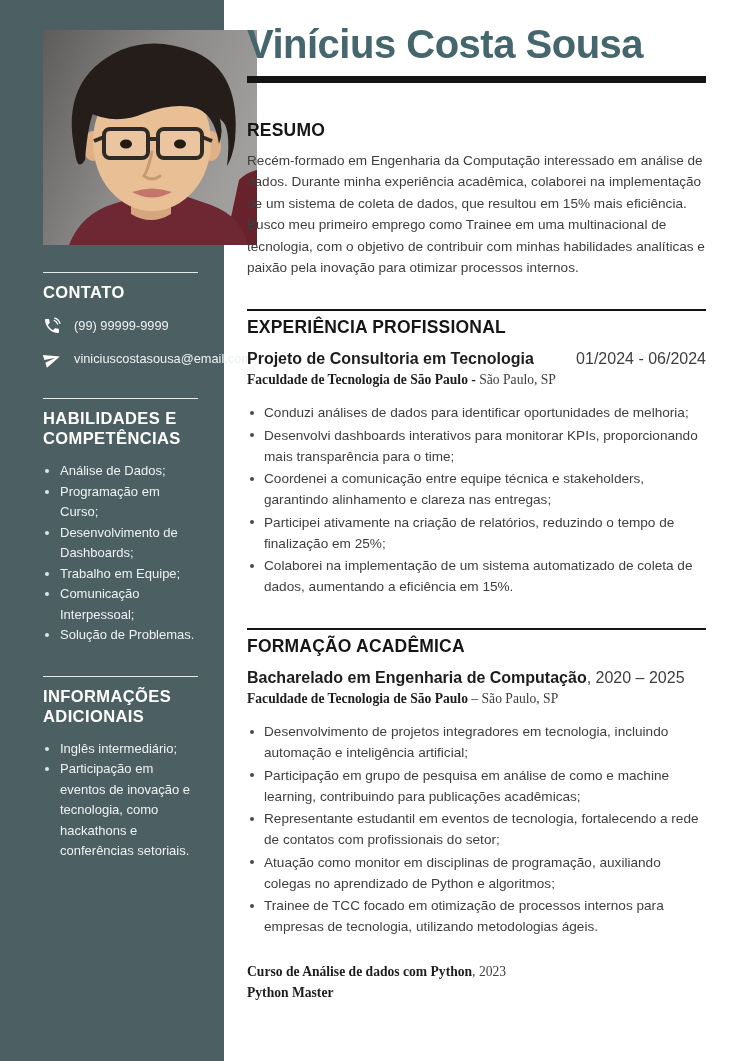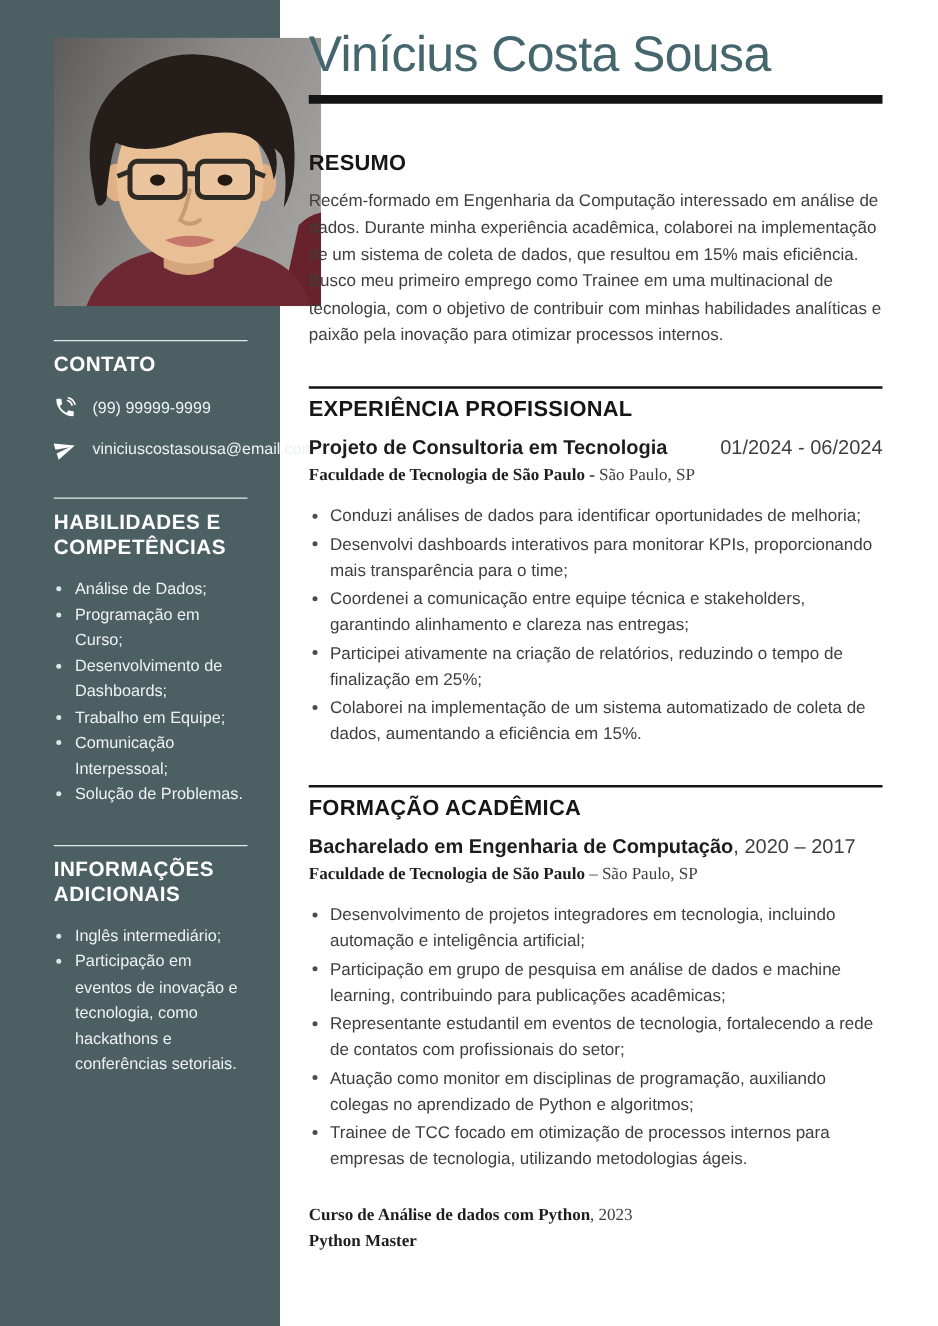--- a/index.html
+++ b/index.html
@@ -39,21 +39,21 @@
   .side-list { list-style: none; margin: 13px 0 0; padding: 0; font-size: 13px; }
   .side-list li { position: relative; padding-left: 17px; line-height: 20.5px; }
   .side-list li::before {
     content: ""; position: absolute; left: 2px; top: 8px;
     width: 4px; height: 4px; border-radius: 50%; background: #dfe6e7;
   }
 
   
   .main { flex: 1; padding: 21px 44px 0 23px; }
   .candidate-name {
-    margin: 0; font-size: 40px; line-height: 46px; font-weight: 400;
+    margin: 0; font-size: 40px; line-height: 46px; font-weight: 700;
     letter-spacing: -0.5px; color: var(--name-text, #45666d);
   }
   .name-bar { height: 7px; background: var(--rule-dark, #141414); margin-top: 9px; }
 
   .main-section { margin-top: 31px; }
   .main-section.first { margin-top: 37px; }
   .main-heading {
     margin: 0; font-size: 17.5px; font-weight: 700; letter-spacing: 0.2px;
     color: var(--heading-text, #161616); line-height: 21px;
   }
@@ -191,28 +191,28 @@
           <li>Desenvolvi dashboards interativos para monitorar KPIs, proporcionando mais transparência para o time;</li>
           <li>Coordenei a comunicação entre equipe técnica e stakeholders, garantindo alinhamento e clareza nas entregas;</li>
           <li>Participei ativamente na criação de relatórios, reduzindo o tempo de finalização em 25%;</li>
           <li>Colaborei na implementação de um sistema automatizado de coleta de dados, aumentando a eficiência em 15%.</li>
         </ul>
     </section>
 
     <section class="main-section">
       <h2 class="main-heading ruled">FORMAÇÃO ACADÊMICA</h2>
       <div class="entry-head">
-        <span><span class="bold">Bacharelado em Engenharia de Computação</span><span>, 2020 – 2017</span></span>
+        <span><span class="bold">Bacharelado em Engenharia de Computação</span><span>, 2020 – 2025</span></span>
       </div>
       <div class="entry-line">
         <span class="bold">Faculdade de Tecnologia de São Paulo</span><span> – São Paulo, SP</span>
       </div>
       <ul class="main-list">
           <li>Desenvolvimento de projetos integradores em tecnologia, incluindo automação e inteligência artificial;</li>
-          <li>Participação em grupo de pesquisa em análise de dados e machine learning, contribuindo para publicações acadêmicas;</li>
+          <li>Participação em grupo de pesquisa em análise de como e machine learning, contribuindo para publicações acadêmicas;</li>
           <li>Representante estudantil em eventos de tecnologia, fortalecendo a rede de contatos com profissionais do setor;</li>
           <li>Atuação como monitor em disciplinas de programação, auxiliando colegas no aprendizado de Python e algoritmos;</li>
           <li>Trainee de TCC focado em otimização de processos internos para empresas de tecnologia, utilizando metodologias ágeis.</li>
         </ul>
 
       <div class="course-block">
         <div class="entry-line">
           <span class="bold">Curso de Análise de dados com Python</span><span>, 2023</span>
         </div>
         <div class="entry-line bold">Python Master</div>

